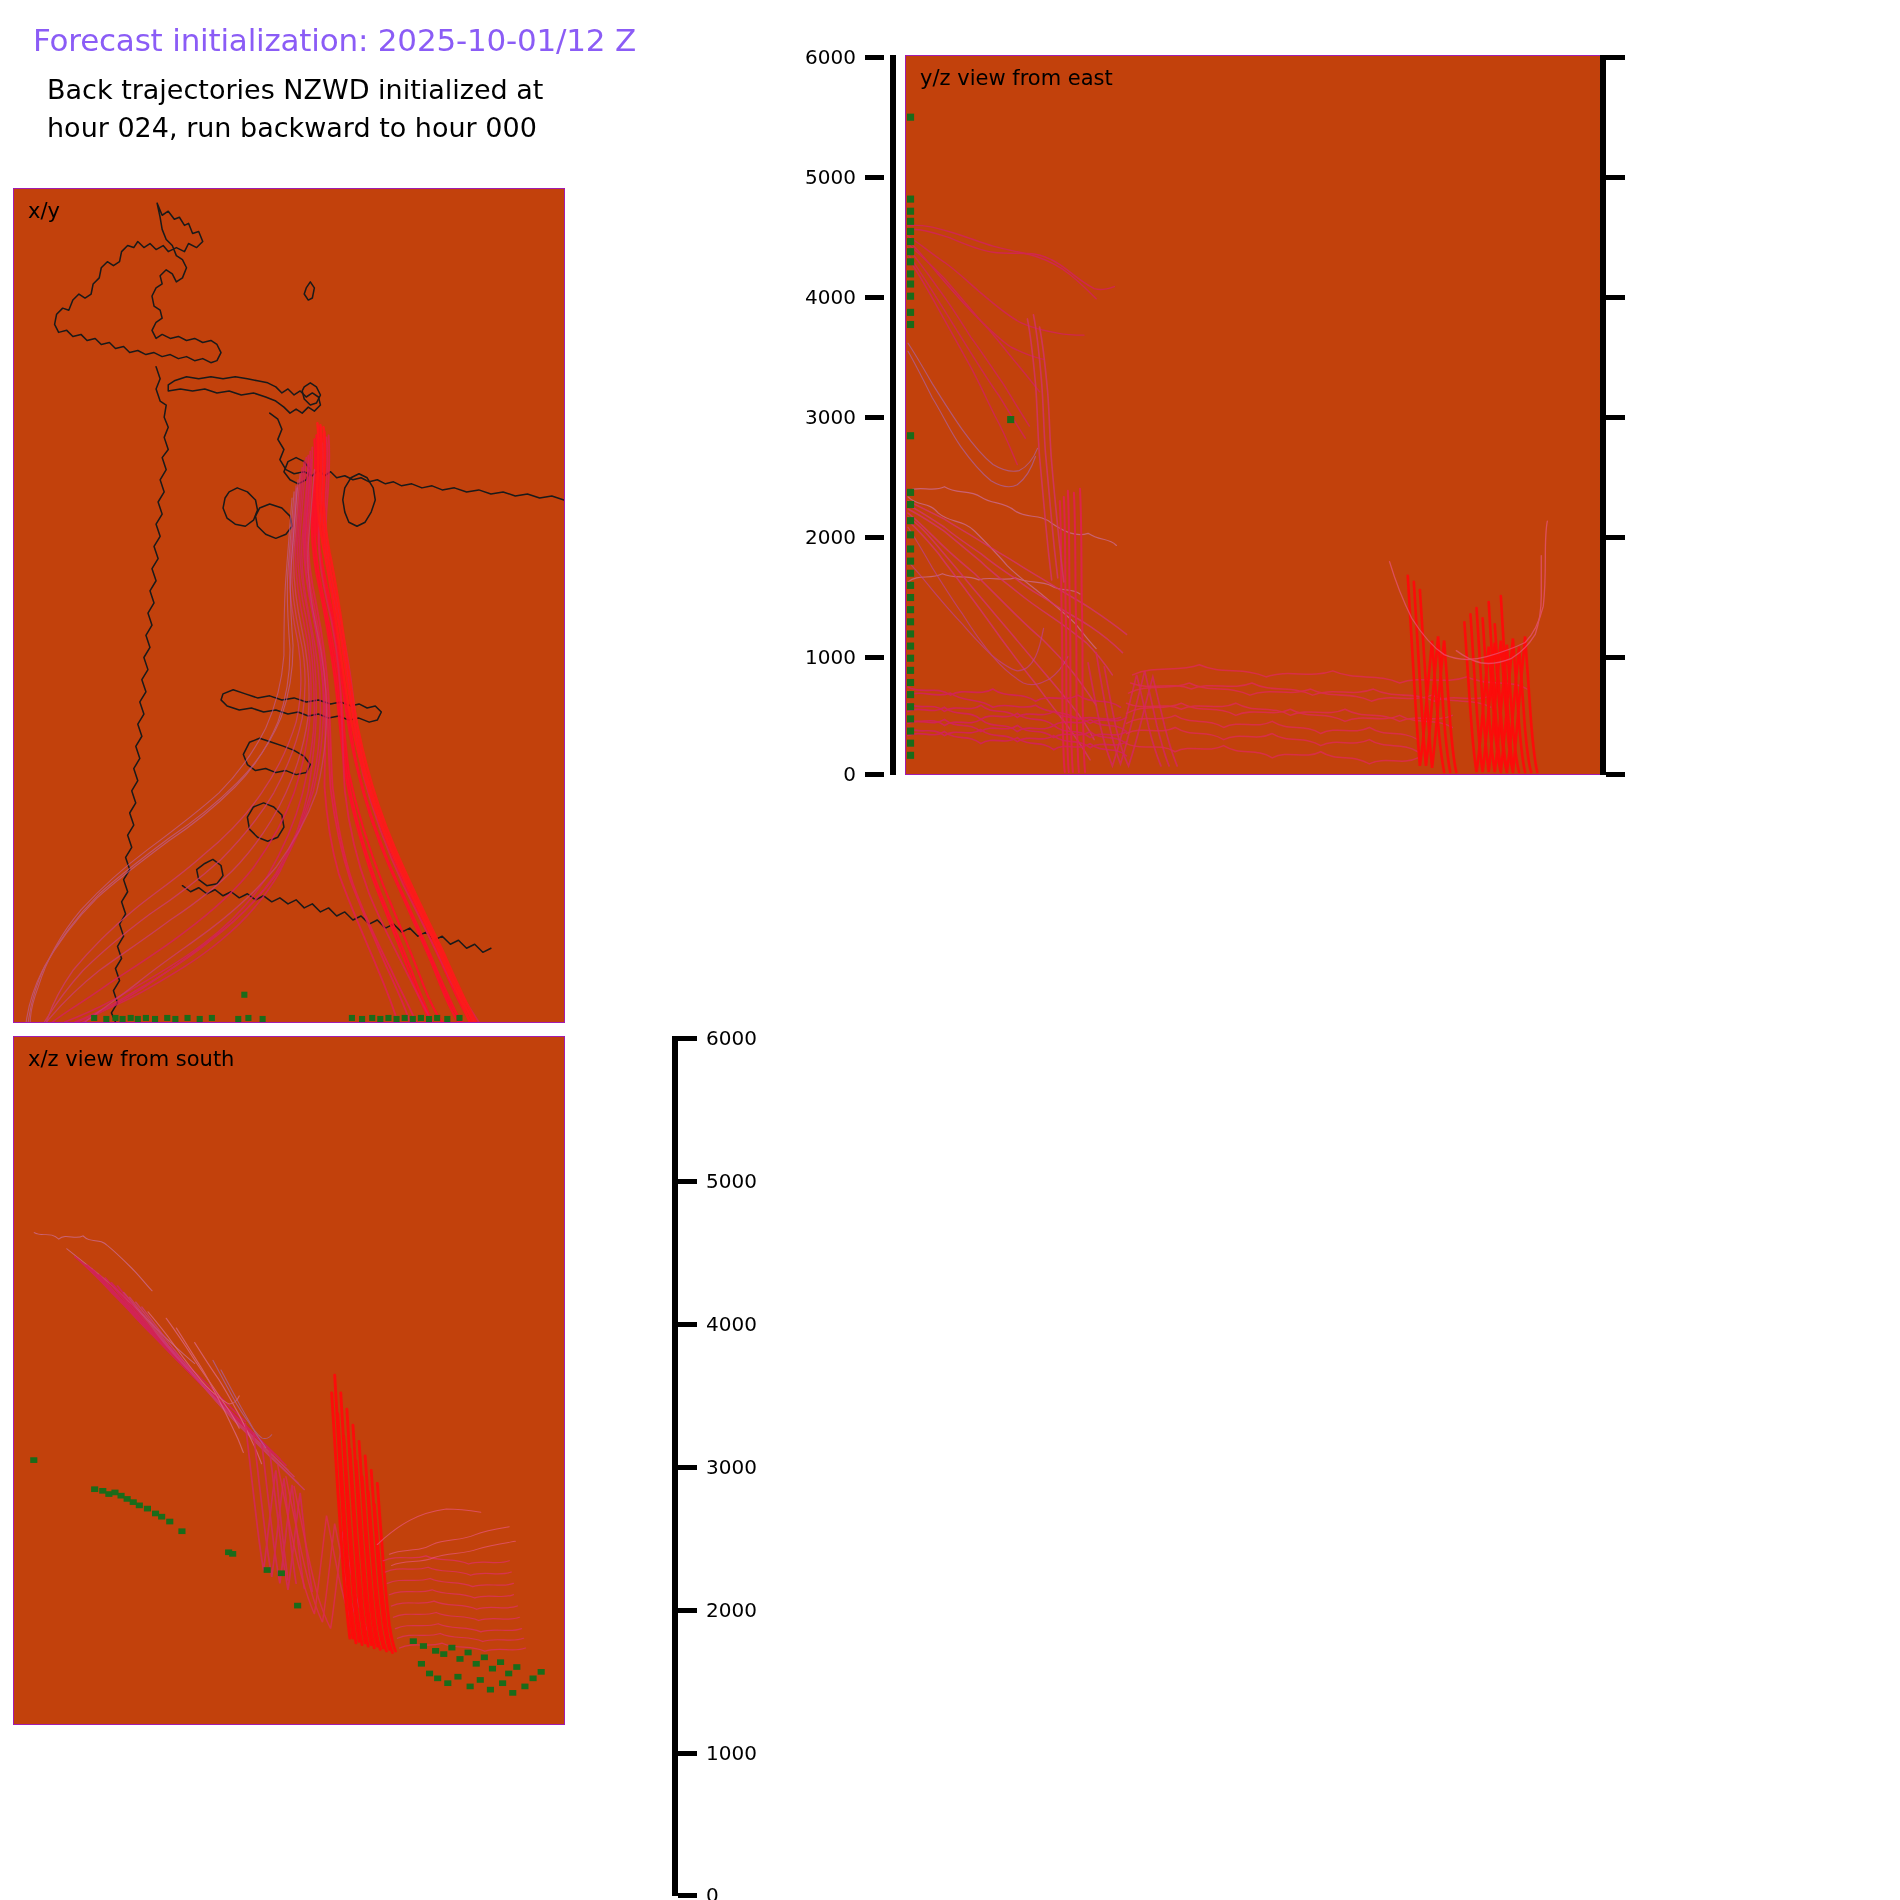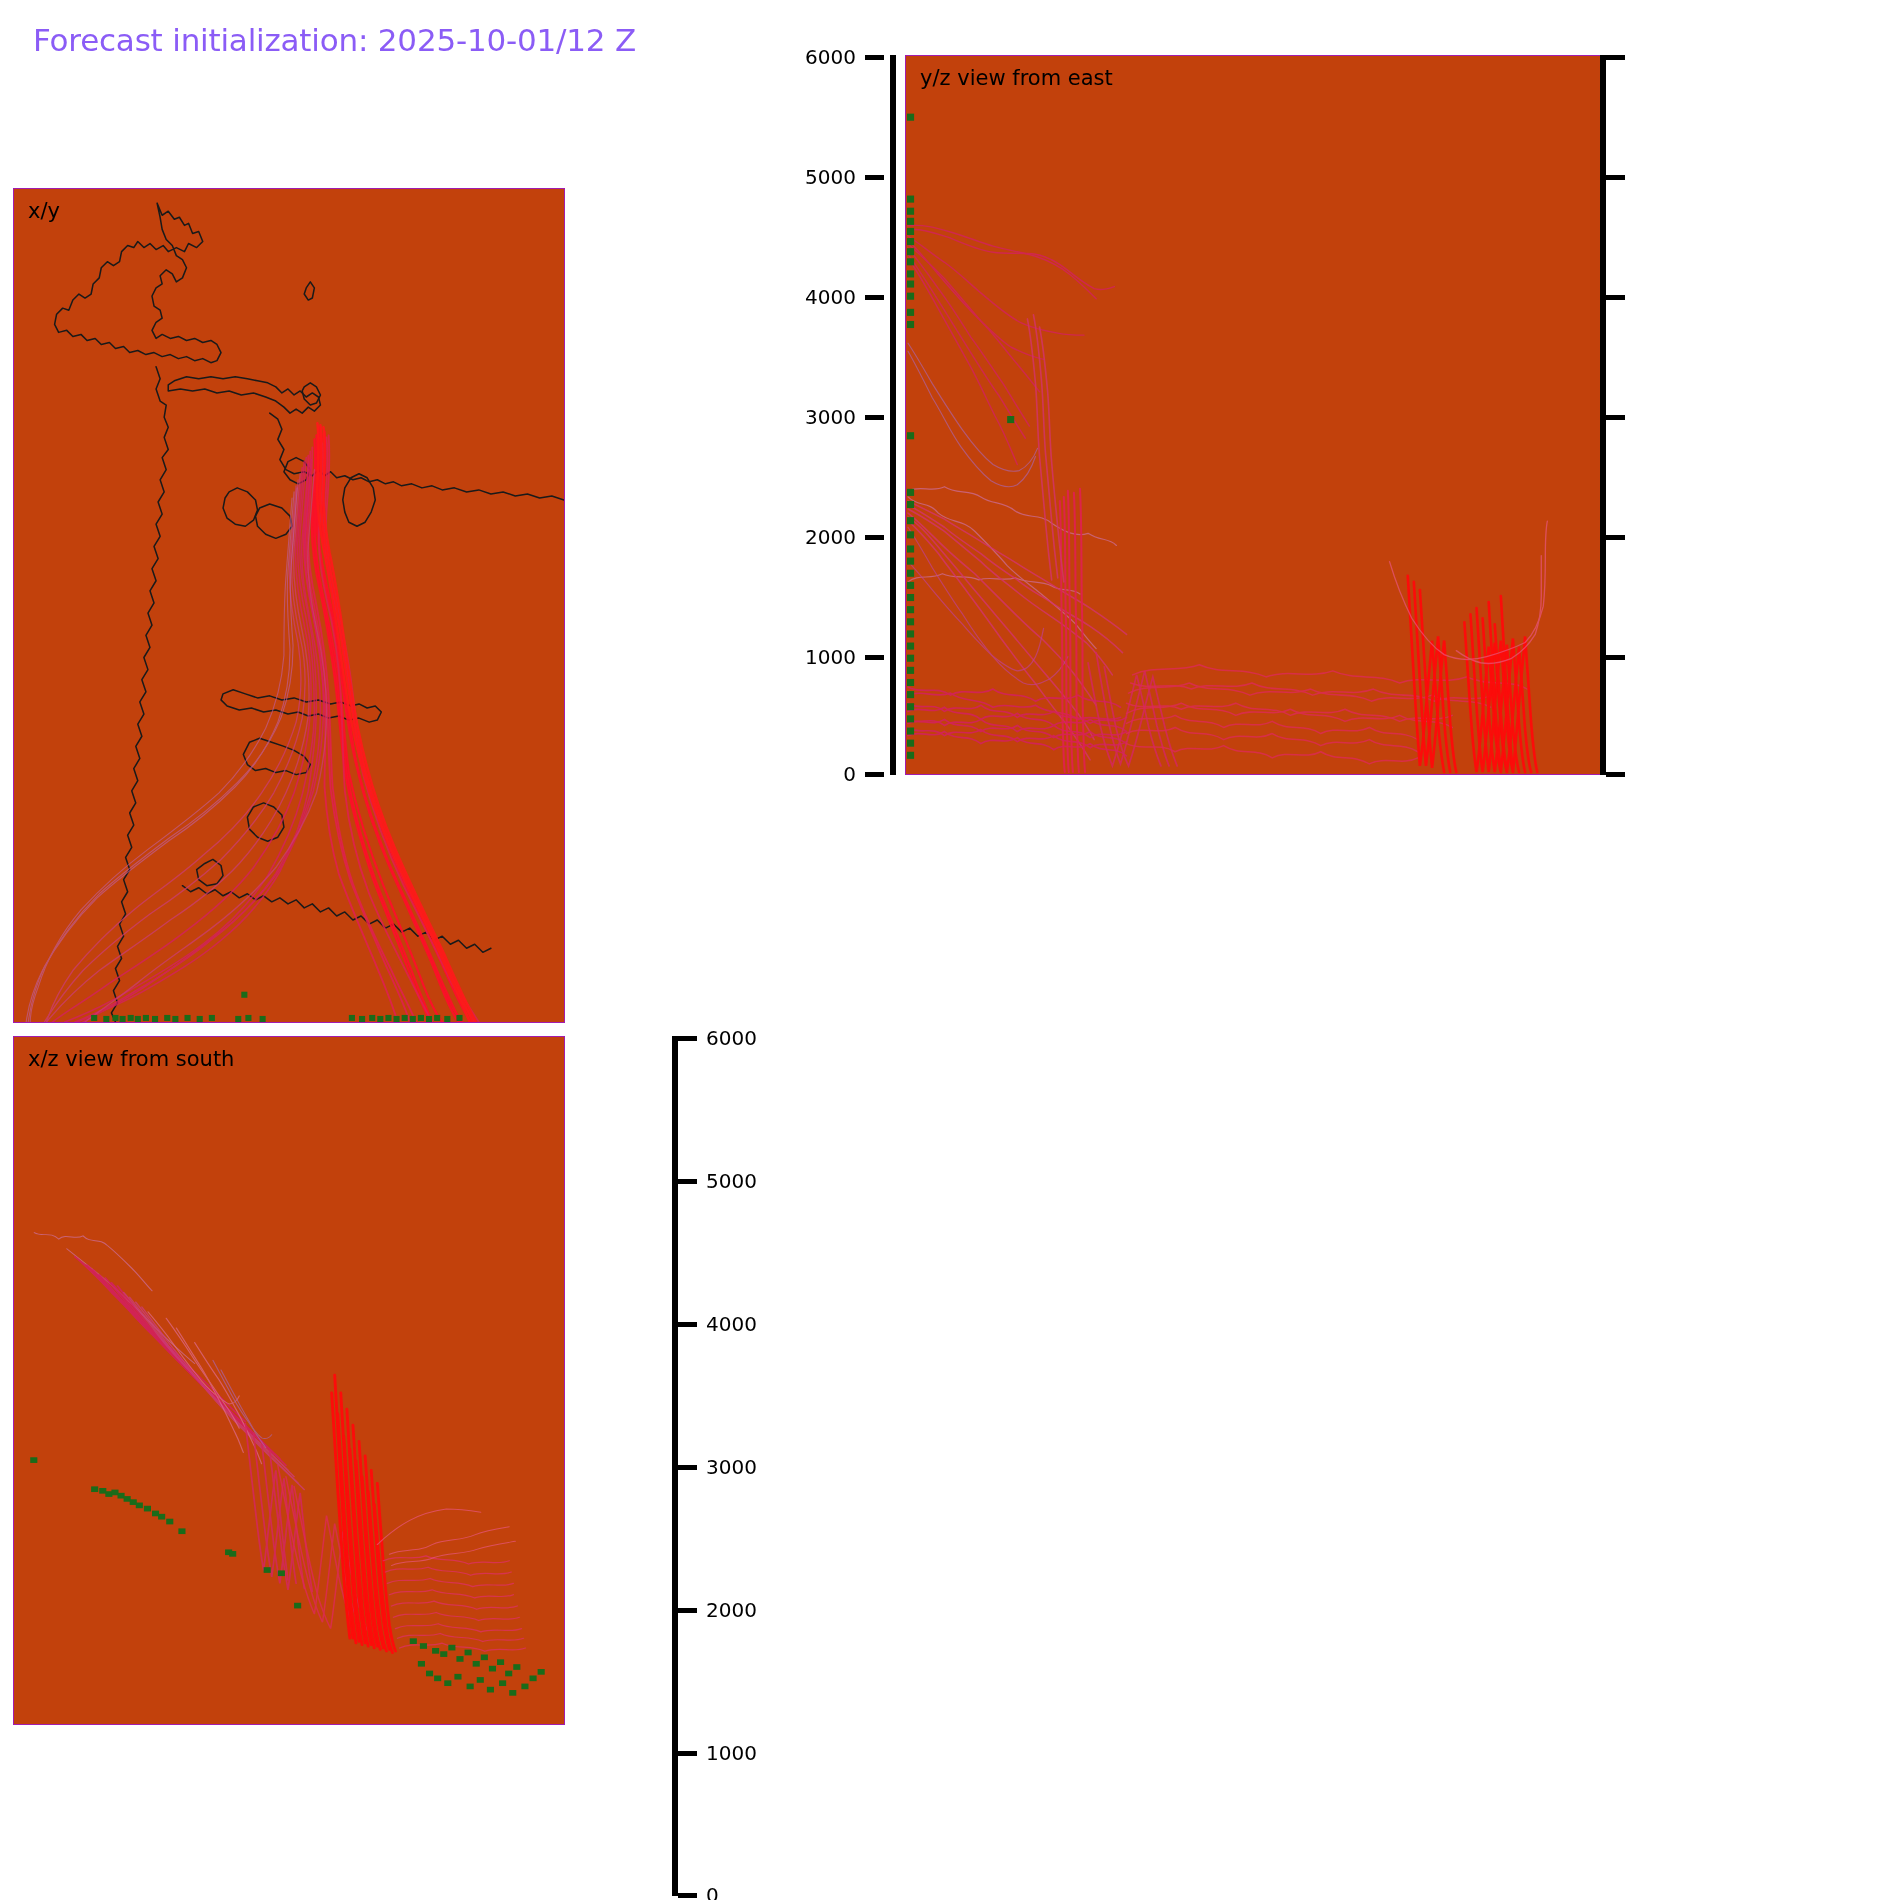--- a/index.html
+++ b/index.html
@@ -106,20 +106,22 @@
   
   #axis-xz-right { left: 672px; top: 1036px; height: 860px; }
   #axis-xz-right .tick { left: 6px; width: 19px; }
   #axis-xz-right .tick-label { left: 34px; transform: translateY(-50%); }
 </style>
 </head>
 <body>
 
 <div id="header">
   <div id="title-main">Forecast initialization: 2025-10-01/12 Z</div>
+  <div id="subtitle-l1">Back trajectories NZWD initialized at</div>
+  <div id="subtitle-l2">hour 024, run backward to hour 000</div>
 </div>
 
 <div class="panel" id="panel-xy">
   <div class="panel-label">x/y</div>
   <svg class="panel-svg" viewBox="0 0 542 825" preserveAspectRatio="none">
     <g fill="none" stroke="#1a1a1a" stroke-width="1.5" stroke-linejoin="round" stroke-linecap="round">
       <path d="M141,14 L146,26 L152,22 L158,30 L163,28 L168,36 L172,34 L176,44
                L182,42 L186,52 L180,58 L172,54 L168,62 L160,58 L152,62 L147,56
                L140,60 L134,54 L128,58 L122,52 L118,58 L112,56 L106,62 L104,72
                L98,76 L92,72 L86,78 L84,88 L78,94 L76,104 L70,108 L64,104

